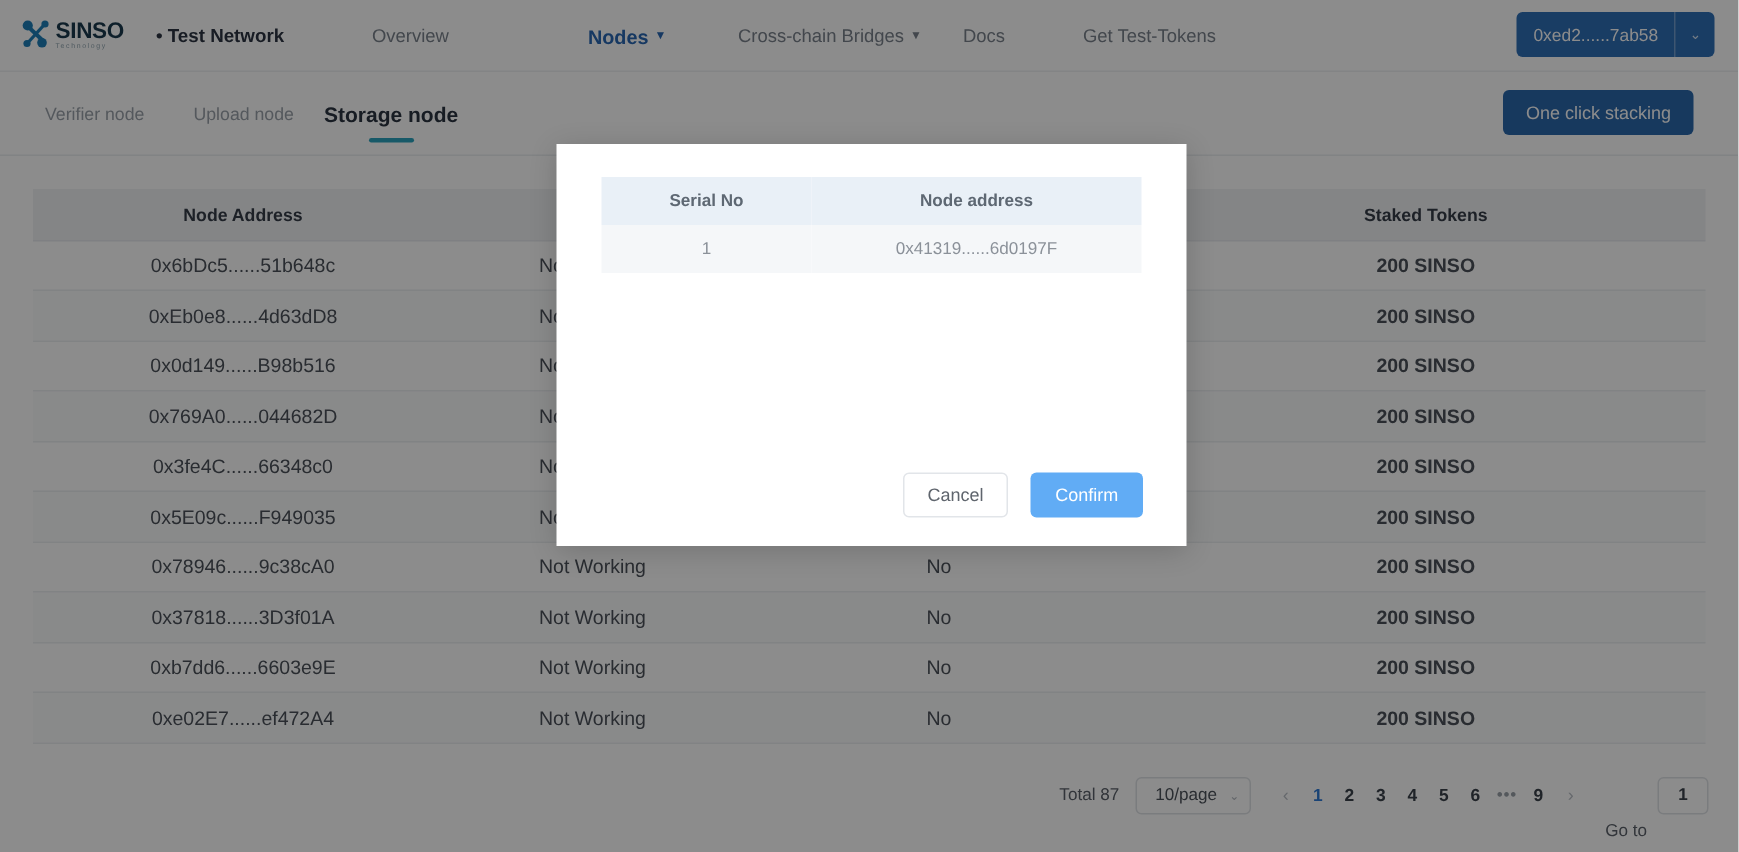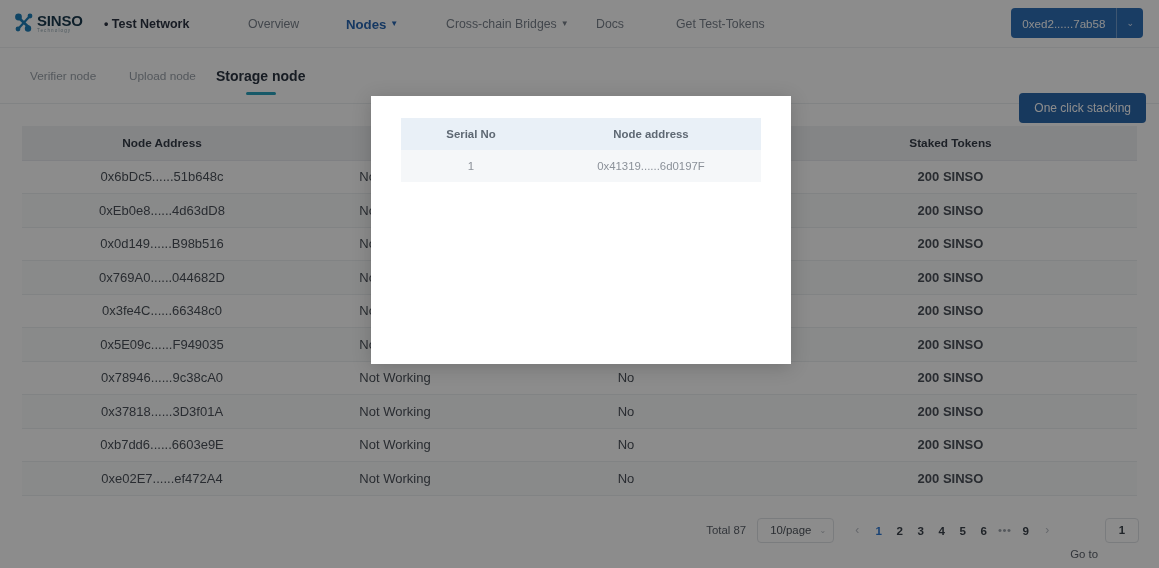--- a/index.html
+++ b/index.html
@@ -33,21 +33,21 @@
   }
 
   .nav { display:flex; align-items:center; position:absolute; left:248px; top:0; height:48px; }
   .nav-item {
     font-size:12.3px; color:#7a828c; white-space:nowrap;
     display:flex; align-items:center; cursor:pointer;
   }
   .nav-item.active { color:#2867b2; font-weight:700; font-size:13.2px; }
   .caret { display:inline-block; margin-left:4px; font-size:8px; line-height:1; }
   .n1 { margin-right:0; width:98px; }
-  .n2 { width:100px; }
+  .n2 { width:100px;margin-left:46px; }
   .n3 { width:150px; }
   .n4 { width:80px; }
   .n5 { width:100px; }
 
   .wallet-btn {
     position:absolute; right:16px; top:8px;
     height:30px; min-width:107px;
     background:#2e6fb7; border-radius:4px;
     display:flex; align-items:center; color:#fff;
     font-size:11.6px; cursor:pointer;
@@ -67,24 +67,24 @@
     height:56px; display:flex; align-items:center;
   }
   .tab.t1 { width:99px; }
   .tab.t2 { width:87px; }
   .tab.active { color:#2b3441; font-weight:700; font-size:14px; }
   .tab.active::after {
     content:""; position:absolute; left:50%; transform:translateX(-50%);
     bottom:9px; width:30px; height:2.6px; background:#2aa3bd; border-radius:2px;
   }
   .stack-btn {
-    position:absolute; right:13px; top:12px;
+    position:absolute; right:30px; top:12px;
     height:30px; padding:0 15px; border-radius:4px;
     background:#2b68ac; color:#fff; font-size:12px;
-    display:flex; align-items:center; justify-content:center; cursor:pointer;margin-top:33px;
+    display:flex; align-items:center; justify-content:center; cursor:pointer;
   }
 
   
   .content { padding:22px 22px 0 22px; }
   table.grid { width:1115px; border-collapse:collapse; table-layout:fixed; }
   table.grid th {
     background:#f0f2f5; color:#353c47; font-size:11.8px; font-weight:700;
     height:34px; text-align:center; border:none;
     border-bottom:1px solid #e8eaee;
   }
@@ -329,15 +329,19 @@
           </tr>
         </thead>
         <tbody id="mgrid-body">
             <tr>
               <td class="mcol1">1</td>
               <td class="mcol2">0x41319......6d0197F</td>
             </tr>
           </tbody>
       </table>
     </div>
+    <div class="m-actions">
+      <div class="btn-cancel">Cancel</div>
+      <div class="btn-confirm">Confirm</div>
+    </div>
   </div>
 
 </div>
 
 </body></html>

